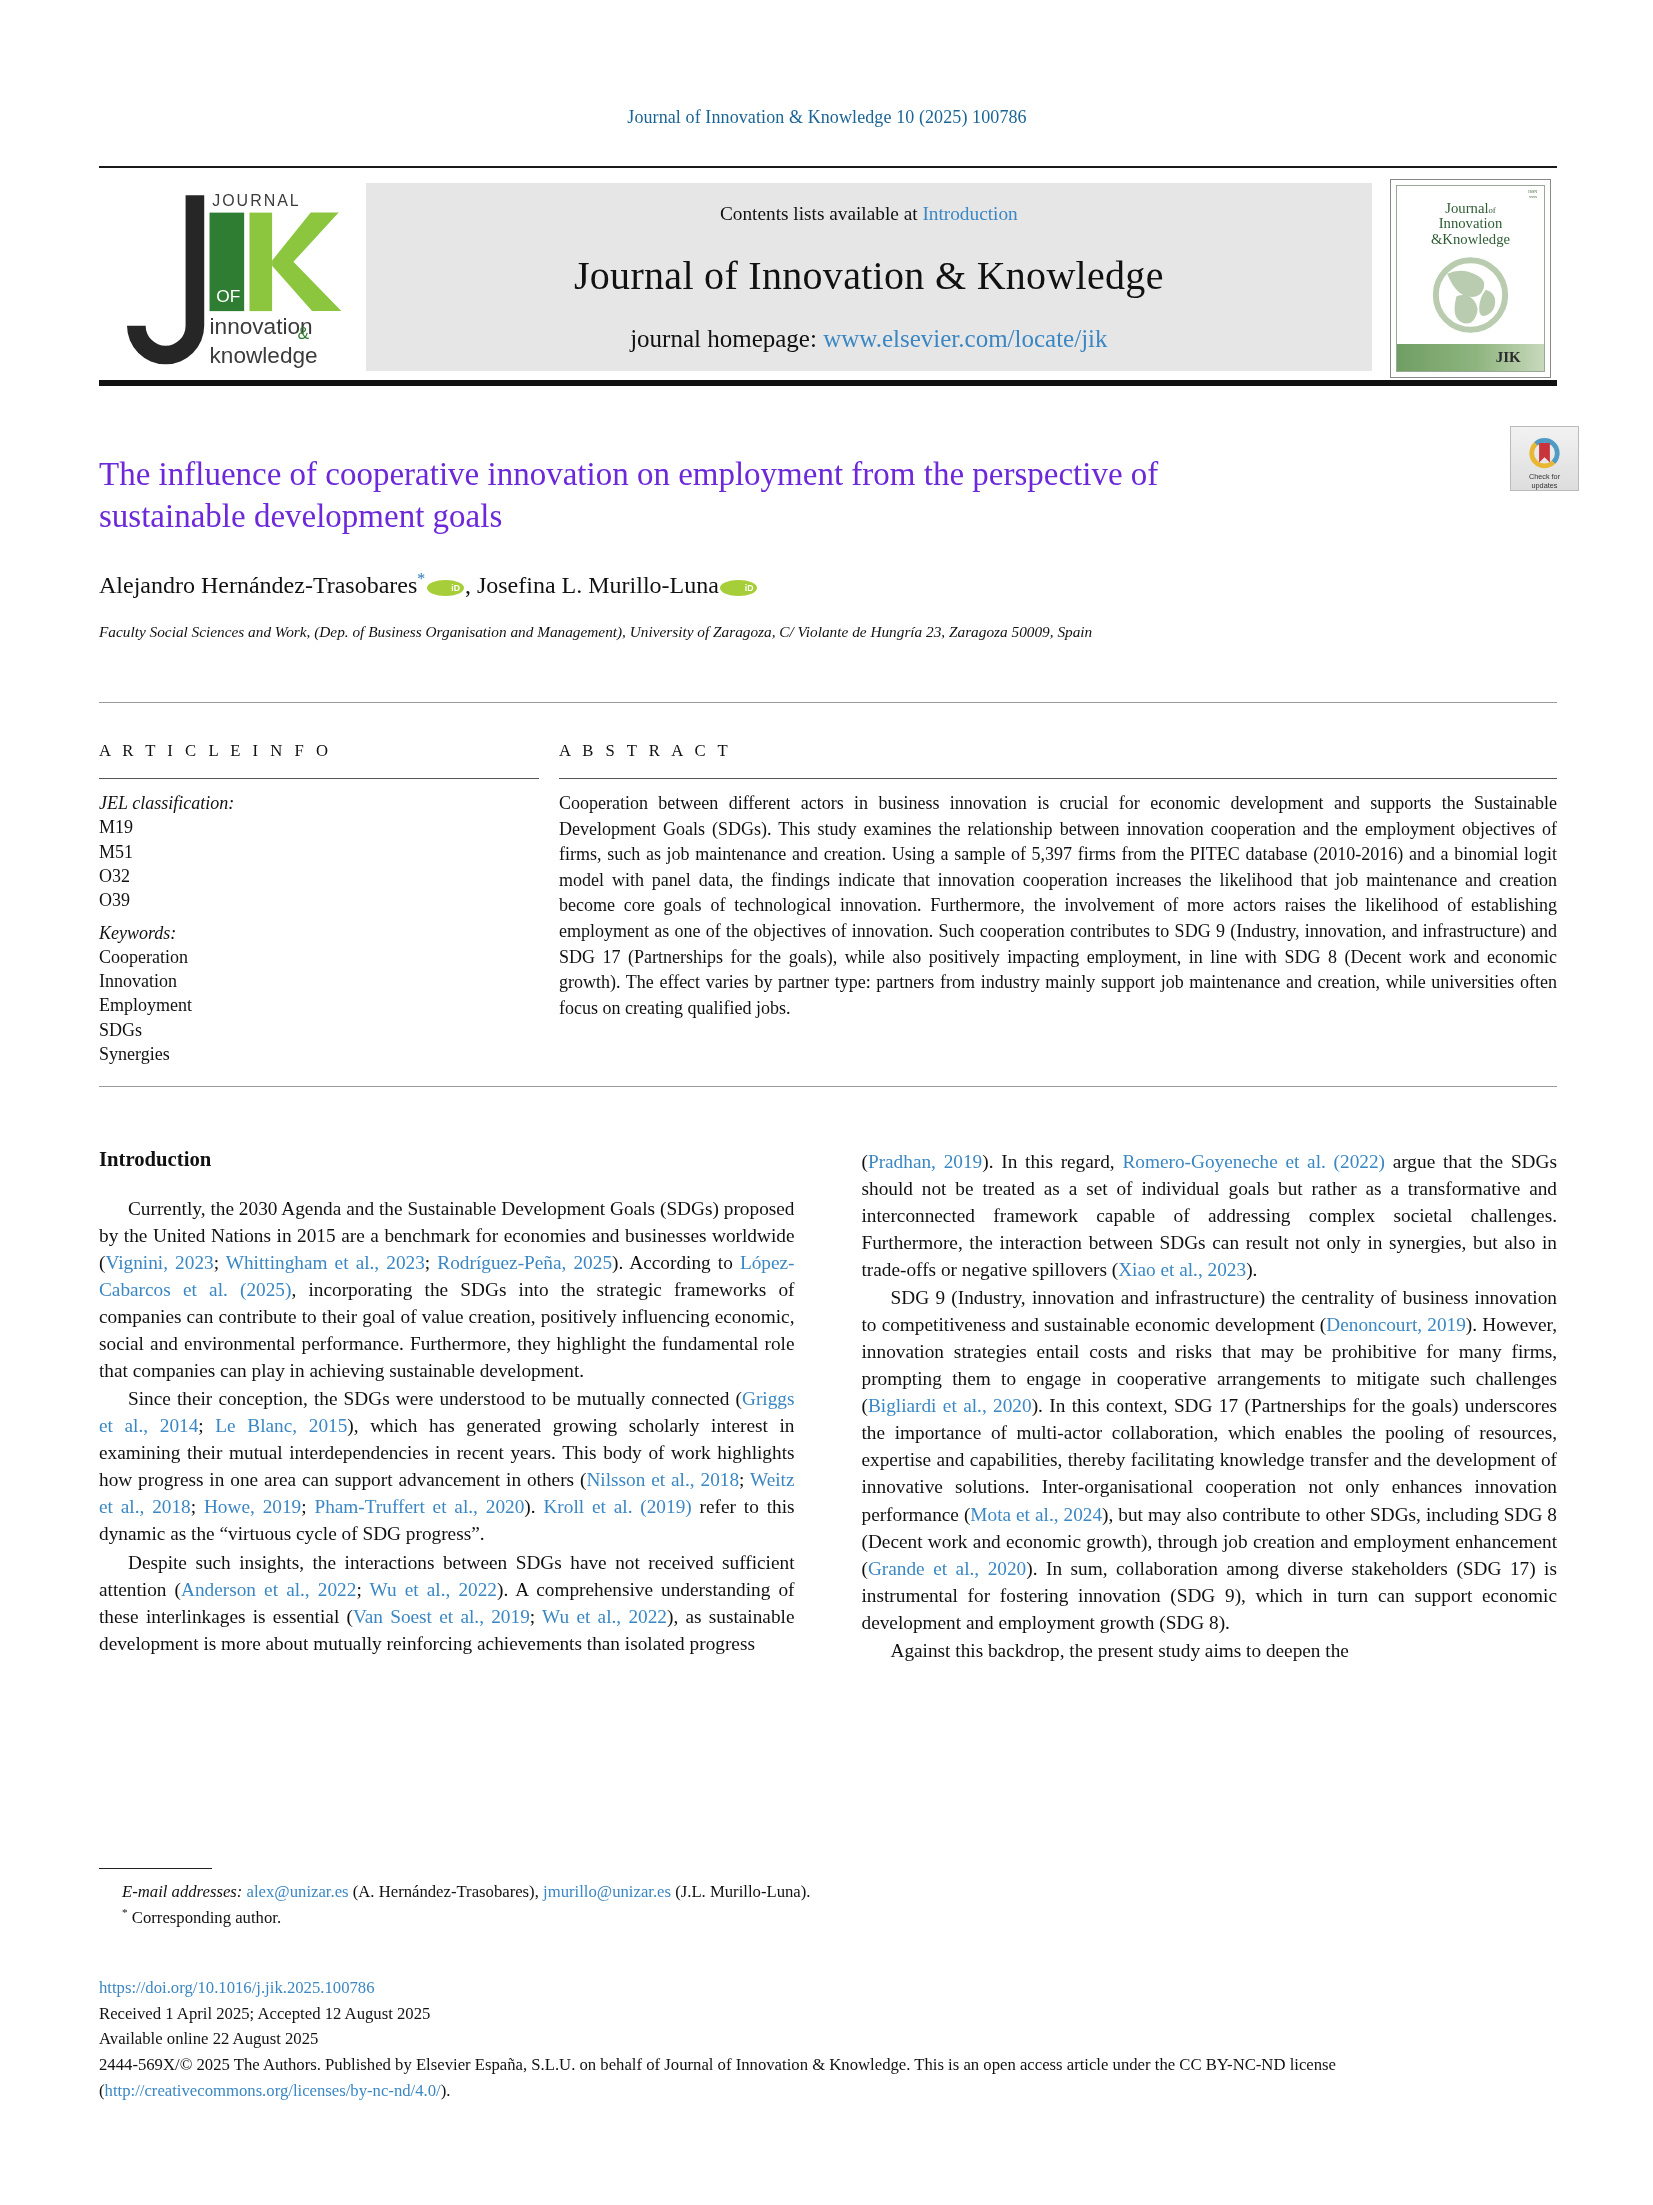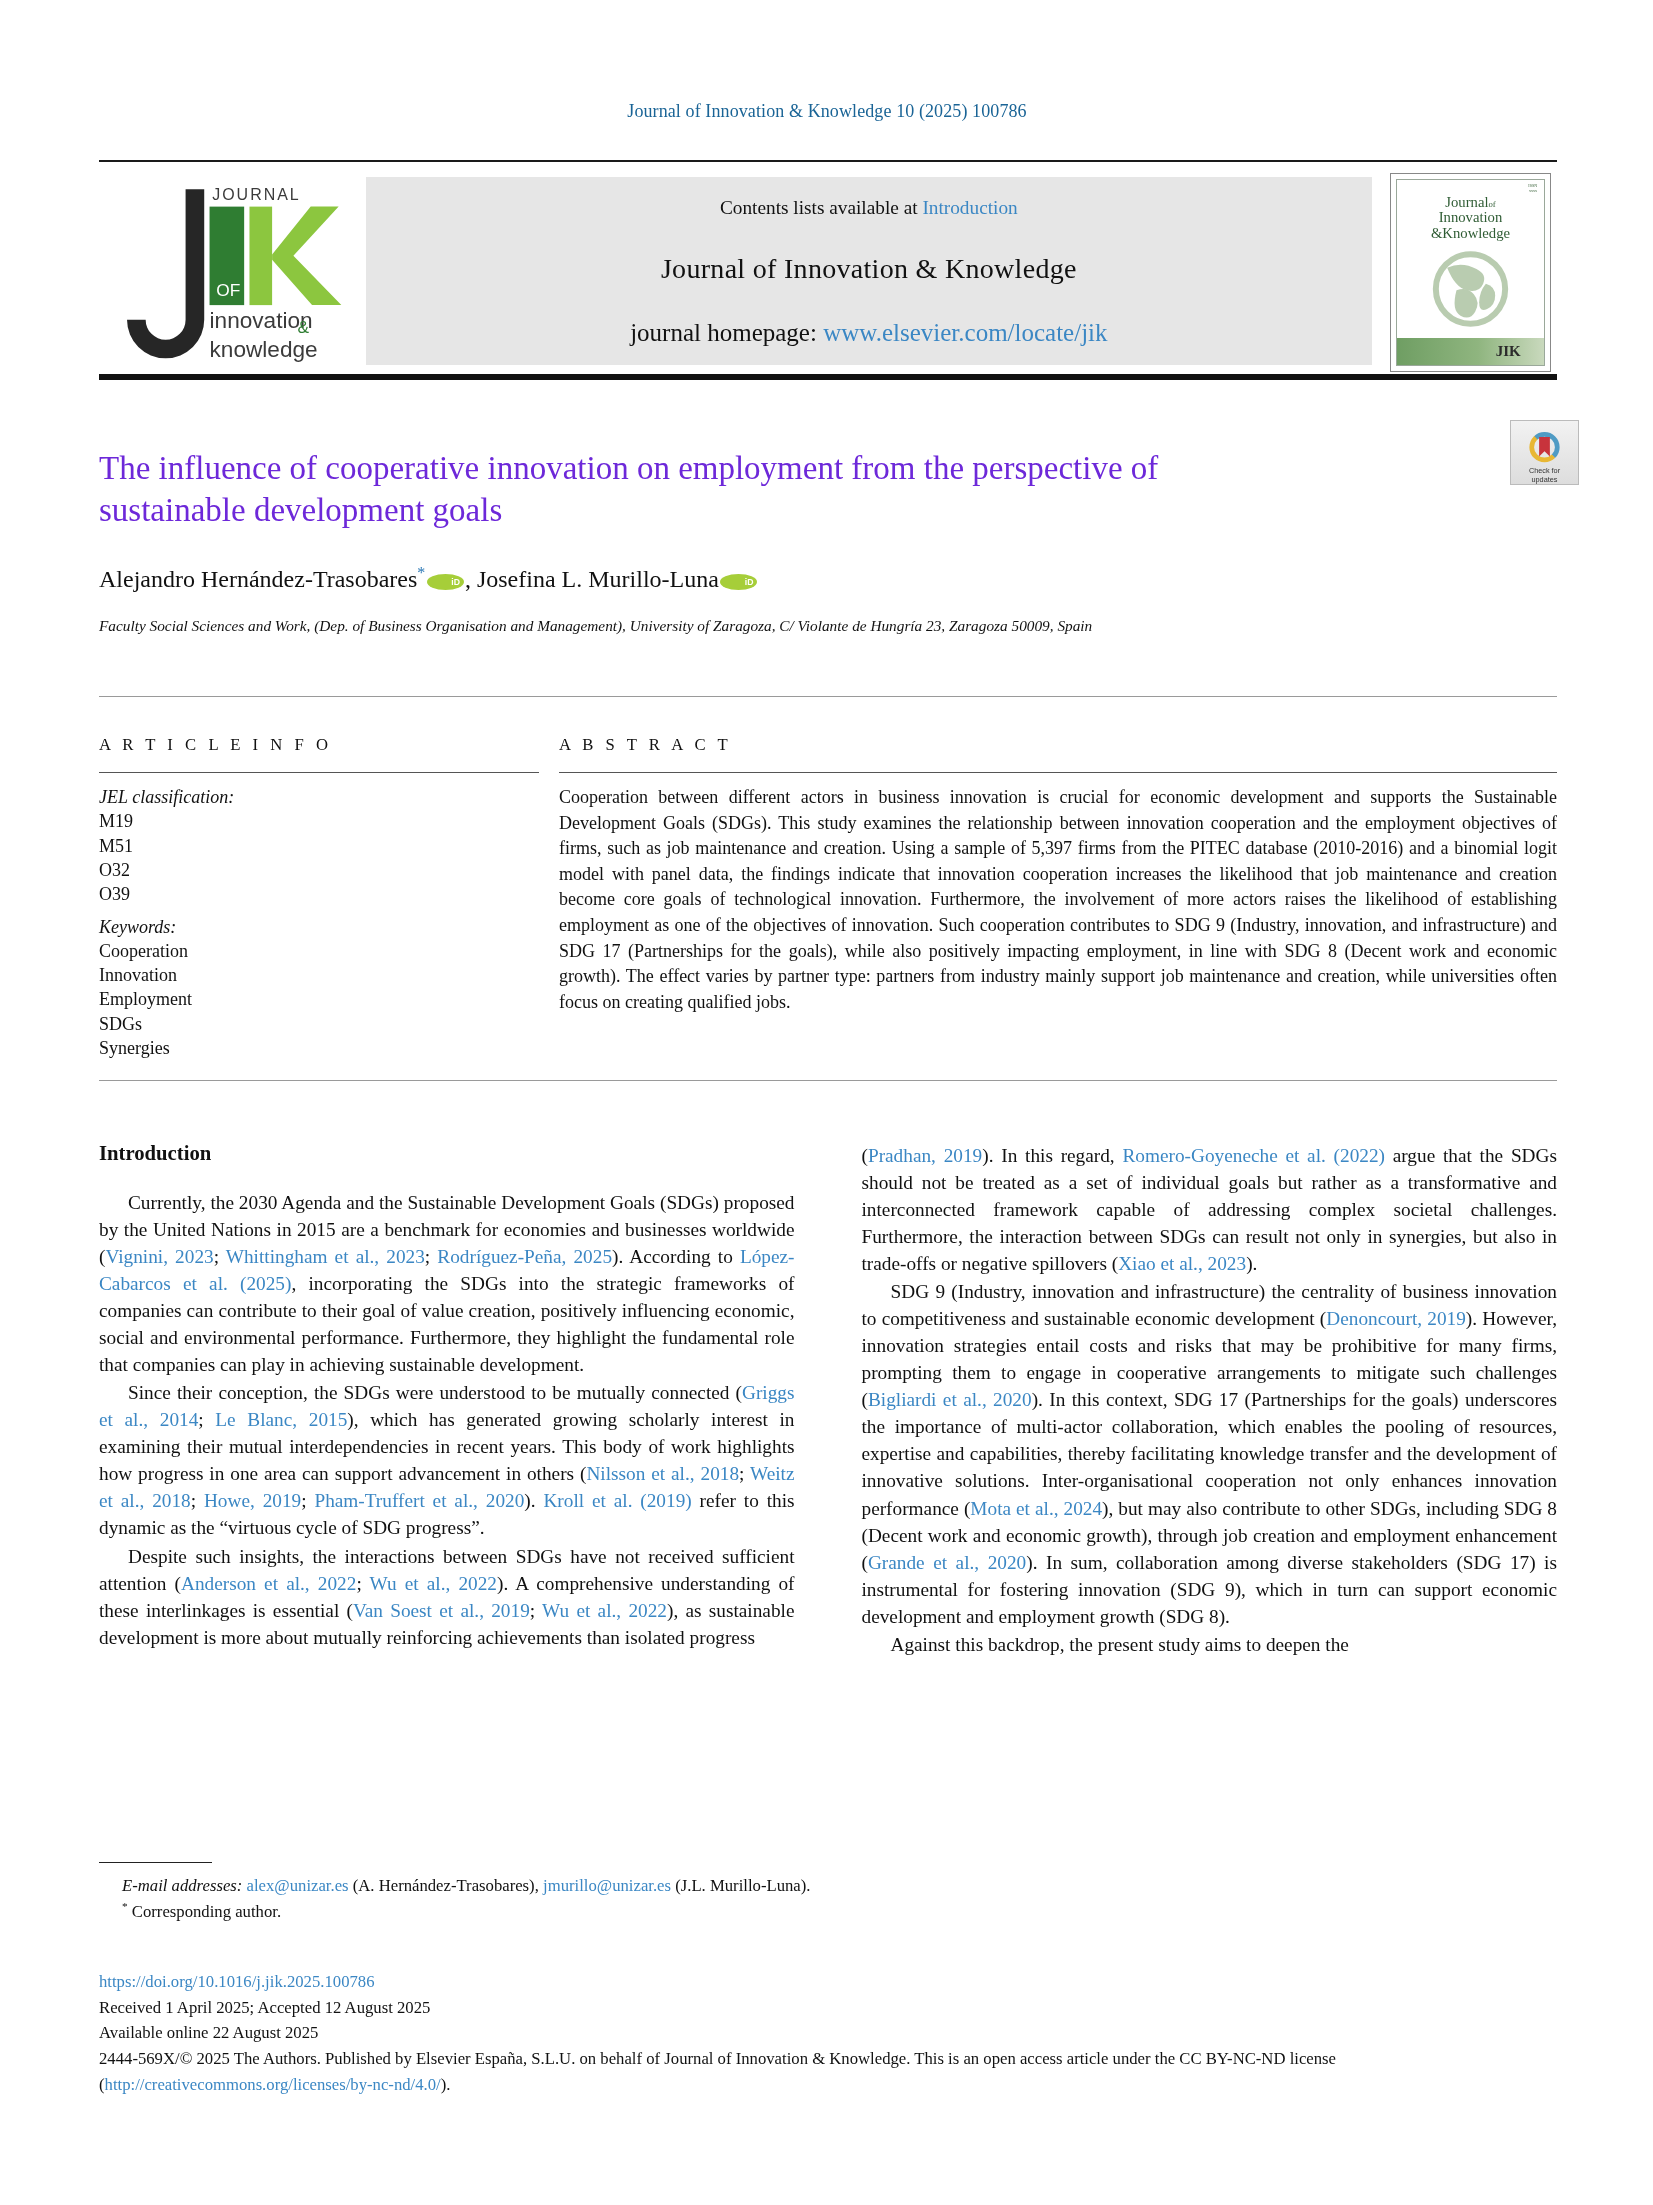--- a/index.html
+++ b/index.html
@@ -10,21 +10,21 @@
   body {
     width: 1654px;
     height: 2205px;
     font-family: "Liberation Serif", "DejaVu Serif", serif;
     color: #000000;
     position: relative;
     overflow: hidden;
   }
   .page {
     position: absolute;
-    left: 0; top: 8px;
+    left: 0; top: 14px;
     width: 1654px;
     height: 1742px;
   }
   
   .running-head {
     position: absolute;
     left: 0; top: 93px;
     width: 1654px;
     text-align: center;
     font-size: 18px;
@@ -65,21 +65,21 @@
   }
   .banner-top {
     font-size: 19.3px;
     color: #111;
   }
   .banner-top a, .banner-bottom a {
     color: #3b87c4;
     text-decoration: none;
   }
   .banner-title {
-    font-size: 28px;
+    font-size: 40px;
     font-family: "Liberation Serif", "DejaVu Serif", serif;
     color: #111;
     letter-spacing: 0.3px;
   }
   .banner-bottom { font-size: 25px; color: #111; }
   .cover-cell {
     width: 173px;
     display: flex;
     align-items: center;
     justify-content: center;

